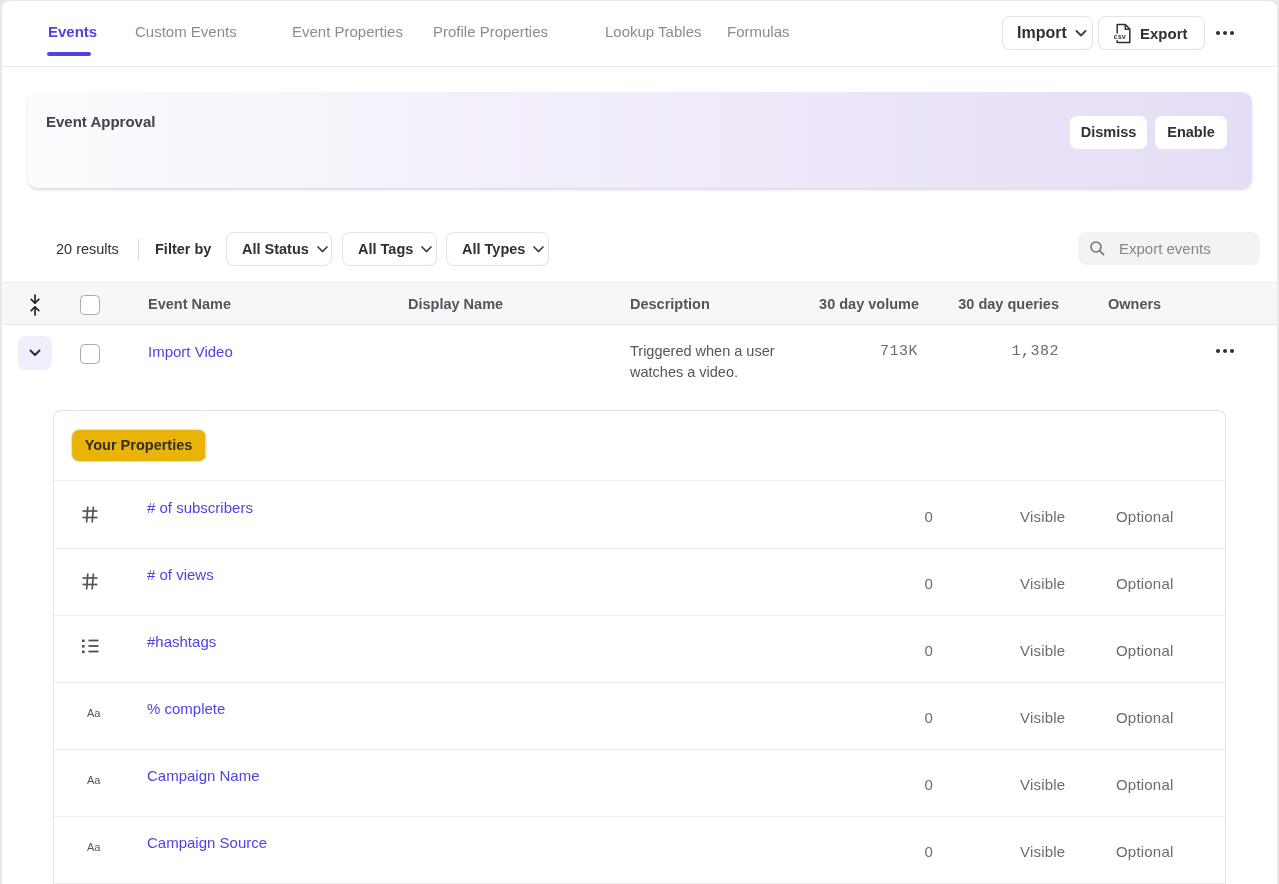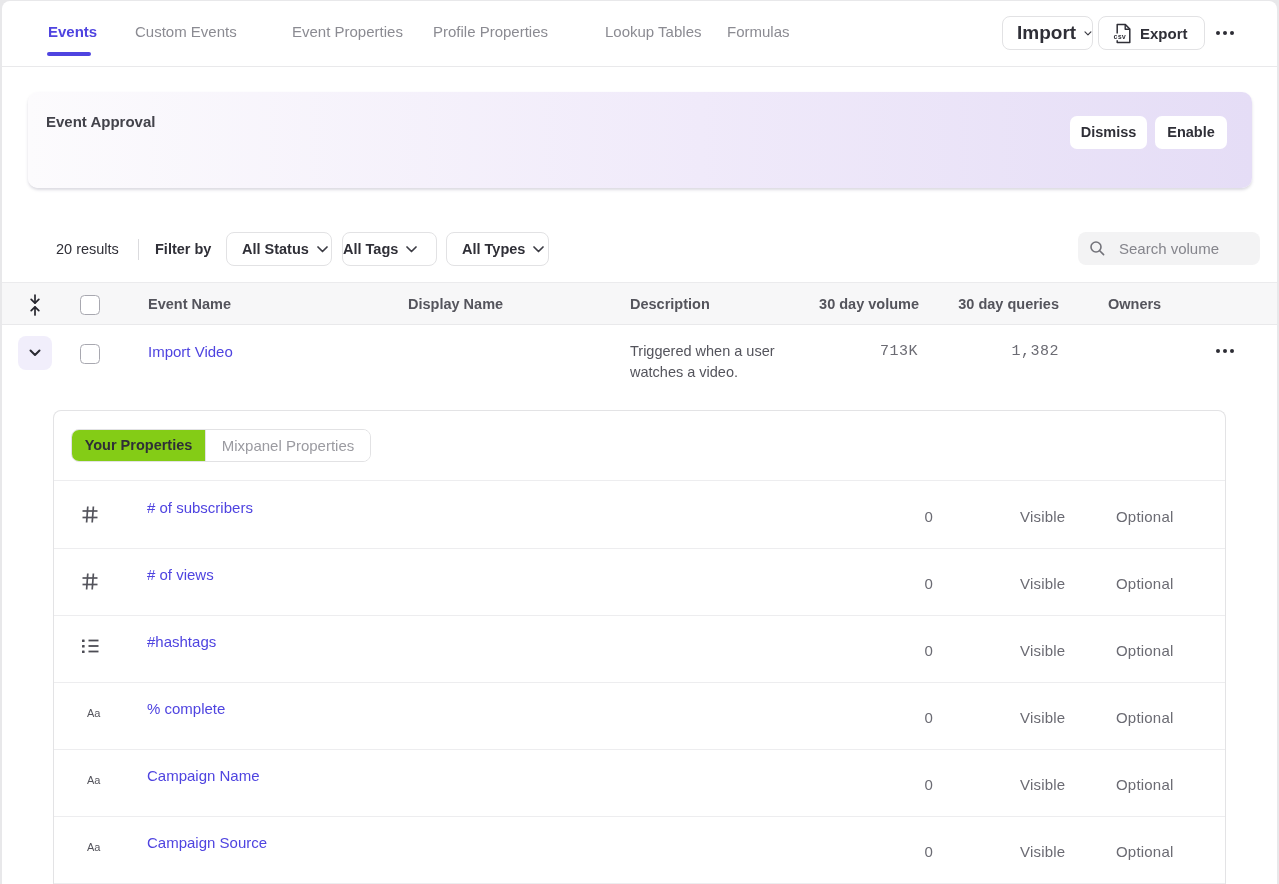--- a/index.html
+++ b/index.html
@@ -23,21 +23,21 @@
 
 <div class="hline" style="left:2px; top:66px; width:1275px;"></div>
 <div class="tabtxt" style="left:48px; color:#4f44e0; font-weight:bold;">Events</div>
 <div class="abs" style="left:47px; top:52px; width:44px; height:3.5px; border-radius:2px; background:#4f44e0;"></div>
 <div class="tabtxt" style="left:135px;">Custom Events</div>
 <div class="tabtxt" style="left:292px;">Event Properties</div>
 <div class="tabtxt" style="left:433px;">Profile Properties</div>
 <div class="tabtxt" style="left:597px;margin-left:8px;">Lookup Tables</div>
 <div class="tabtxt" style="left:727px;">Formulas</div>
 
-<div class="btn" style="left:1002px; top:16px; width:91px; height:34px; padding-left:14px; font-size:19px;">Import
+<div class="btn" style="left:1002px; top:16px; width:91px; height:34px; padding-left:14px; font-size:16px;">Import
   <svg width="12" height="7" viewBox="0 0 12 7" style="margin-left:8px;">
       <path d="M1.5 1 L6 5.5 L10.5 1" fill="none" stroke="#3c3c44" stroke-width="1.8" stroke-linecap="round" stroke-linejoin="round"></path>
     </svg>
 </div>
 <div class="btn" style="left:1098px; top:16px; width:107px; height:34px; padding-left:13px; font-size:15px;">
   <svg width="21" height="21" viewBox="0 0 21 21" style="margin-right:7px;">
     <path d="M5.2 1.6 h8.2 l4.4 4.4 V19.4 H5.2 Z" fill="none" stroke="#2f2f37" stroke-width="1.5" stroke-linejoin="round"></path>
     <path d="M13.2 1.8 v4.4 h4.4" fill="none" stroke="#2f2f37" stroke-width="1.4" stroke-linejoin="round"></path>
     <rect x="1.2" y="10.6" width="12.4" height="6.6" rx="1" fill="#ffffff"></rect>
     <text x="1.6" y="16.2" font-size="6.8" font-weight="bold" font-family="Liberation Mono" fill="#2f2f37">csv</text>
@@ -56,36 +56,36 @@
 </div>
 
 <div class="abs" style="left:56px; top:240px; height:19px; line-height:19px; font-size:14.5px; color:#2f2f37;">20 results</div>
 <div class="abs" style="left:138px; top:239px; width:1px; height:21px; background:#dbdbde;"></div>
 <div class="abs" style="left:155px; top:240px; height:19px; line-height:19px; font-size:14.5px; font-weight:bold; color:#2f2f37;">Filter by</div>
 <div class="btn" style="left:226px; top:232px; width:106px; height:34px; padding-left:15px;">All Status
   <svg width="11" height="7" viewBox="0 0 11 7" style="margin-left:8px;">
       <path d="M1 1 L5.5 5.5 L10 1" fill="none" stroke="#3c3c44" stroke-width="1.7" stroke-linecap="round" stroke-linejoin="round"></path>
     </svg>
 </div>
-<div class="btn" style="left:342px; top:232px; width:95px; height:34px; ">All Tags
+<div class="btn" style="left:342px; top:232px; width:95px; height:34px; padding-left:15px;">All Tags
   <svg width="11" height="7" viewBox="0 0 11 7" style="margin-left:8px;">
       <path d="M1 1 L5.5 5.5 L10 1" fill="none" stroke="#3c3c44" stroke-width="1.7" stroke-linecap="round" stroke-linejoin="round"></path>
     </svg>
 </div>
 <div class="btn" style="left:446px; top:232px; width:103px; height:34px; padding-left:15px;">All Types
   <svg width="11" height="7" viewBox="0 0 11 7" style="margin-left:8px;">
       <path d="M1 1 L5.5 5.5 L10 1" fill="none" stroke="#3c3c44" stroke-width="1.7" stroke-linecap="round" stroke-linejoin="round"></path>
     </svg>
 </div>
 <div class="abs" style="left:1078px; top:232px; width:182px; height:33px; border-radius:8px; background:#f3f3f4;">
   <svg width="15" height="15" viewBox="0 0 15 15" style="position:absolute; left:12px; top:9px;">
       <circle cx="6" cy="6" r="5" fill="none" stroke="#73737a" stroke-width="1.6"></circle>
       <path d="M9.7 9.7 L13.6 13.6" stroke="#73737a" stroke-width="1.6" stroke-linecap="round"></path>
     </svg>
-  <div class="abs" style="left:41px; top:7px; height:19px; line-height:19px; font-size:15px; color:#85858c;">Search volume</div>
+  <div class="abs" style="left:41px; top:7px; height:19px; line-height:19px; font-size:15px; color:#85858c;">Export events</div>
 </div>
 
 <div class="abs" style="left:2px; top:282px; width:1275px; height:43px; background:#f7f7f8; border-top:1px solid #ebebed; border-bottom:1px solid #e9e9eb;"></div>
 <svg class="abs" style="left:30px; top:294px;" width="10" height="22" viewBox="0 0 10 22">
   <g stroke="#26262e" stroke-width="1.7" fill="none" stroke-linecap="round" stroke-linejoin="round">
     <path d="M5 1 V8.8"></path>
       <path d="M1.2 5.4 L5 9.2 L8.8 5.4"></path>
     <path d="M5 21 V13.2"></path>
       <path d="M1.2 16.6 L5 12.8 L8.8 16.6"></path>
   </g>
@@ -109,22 +109,21 @@
 <div class="abs mono" style="left:802px; top:342px; width:116px; text-align:right; height:19px; line-height:19px; font-size:15px; letter-spacing:0.5px; color:#6b6b73;">713K</div>
 <div class="abs mono" style="left:943px; top:342px; width:116px; text-align:right; height:19px; line-height:19px; font-size:15px; letter-spacing:0.5px; color:#6b6b73;">1,382</div>
 <div class="abs" style="left:1216px; top:349px; width:24px; display:flex; gap:3px;">
   <div style="width:4px;height:4px;border-radius:50%;background:#2d2d35;"></div>
   <div style="width:4px;height:4px;border-radius:50%;background:#2d2d35;"></div>
   <div style="width:4px;height:4px;border-radius:50%;background:#2d2d35;"></div>
 </div>
 
 <div class="abs" style="left:53px; top:410px; width:1173px; height:474px; background:#fff; border:1px solid #e3e3e5; border-bottom:none; border-radius:8px 8px 0 0;"></div>
 <div class="abs" style="left:71px; top:429px; height:33px; display:flex; border:1px solid #e2e2e4; border-radius:8px; overflow:hidden;">
-  <div style="width:134px; background:#84cc16; border-right:1px solid #e2e2e4; text-align:center; line-height:31px; font-size:14.5px; font-weight:bold; color:#2f2f37;">Your Properties</div>
-  <div style="width:164px; background:#fff; text-align:center; line-height:31px; font-size:15px; color:#9b9ba1;">Mixpanel Properties</div>
+  <div style="width:134px; background:#eab308; border-right:1px solid #e2e2e4; text-align:center; line-height:31px; font-size:14.5px; font-weight:bold; color:#2f2f37;">Your Properties</div>
 </div>
 
 <div class="rowline" style="top:480px;"></div>
 <div class="rowline" style="top:548px;"></div>
 <div class="rowline" style="top:615px;"></div>
 <div class="rowline" style="top:682px;"></div>
 <div class="rowline" style="top:749px;"></div>
 <div class="rowline" style="top:816px;"></div>
 <div class="rowline" style="top:883px;"></div>
 

